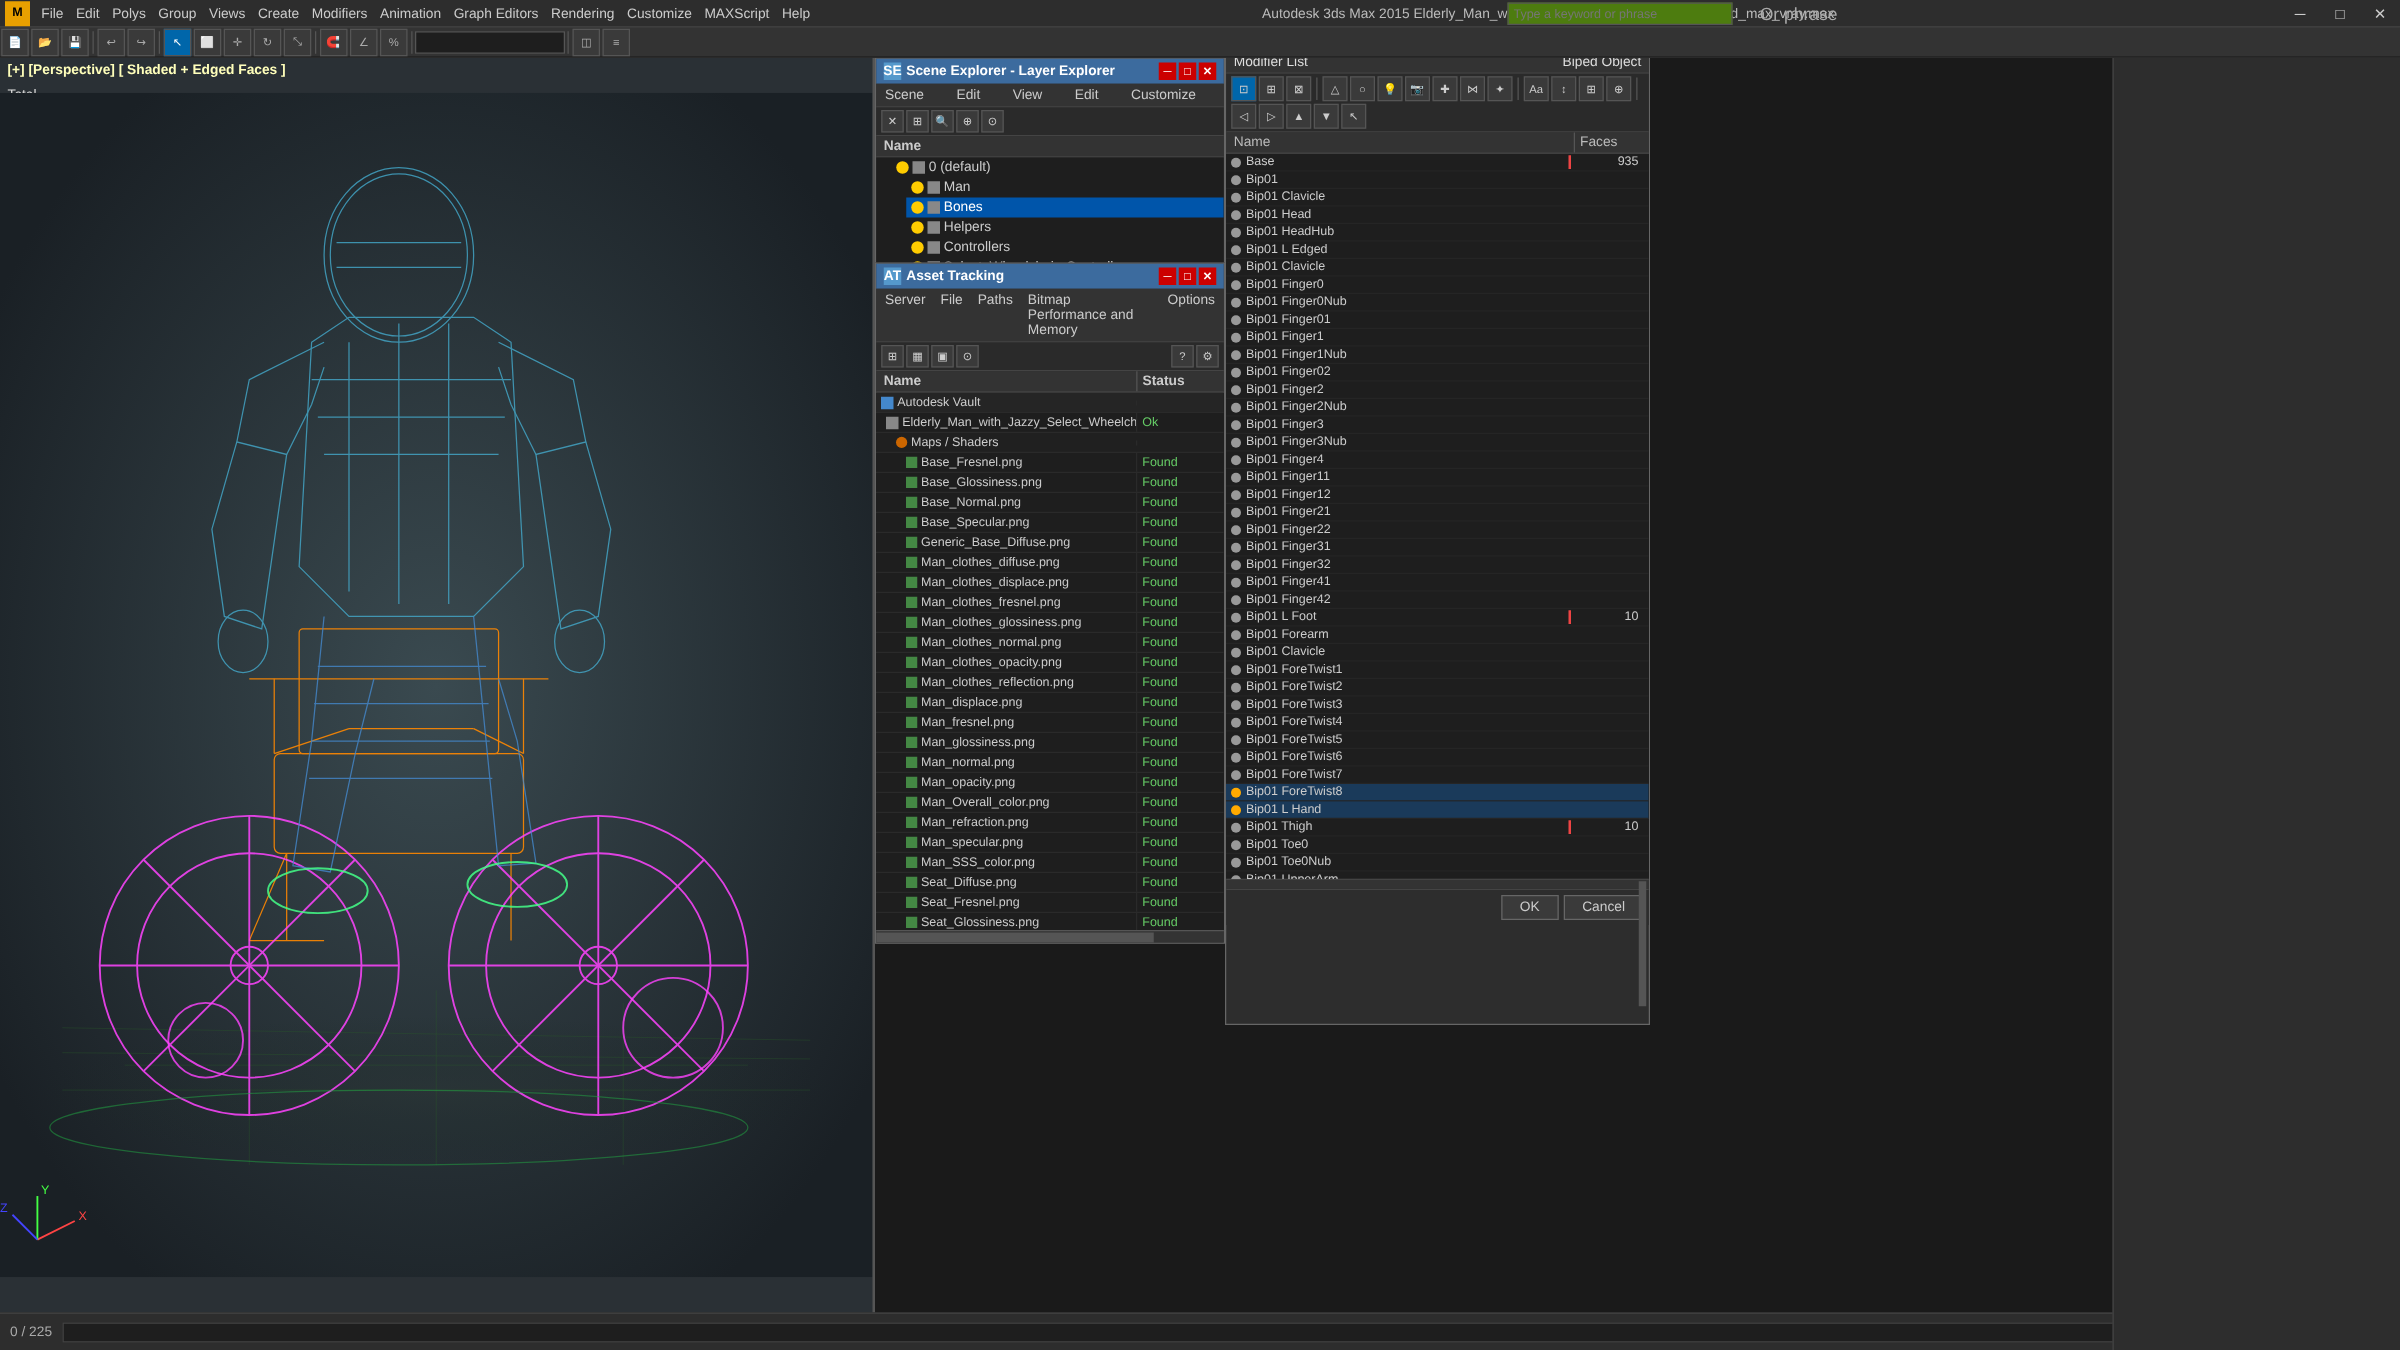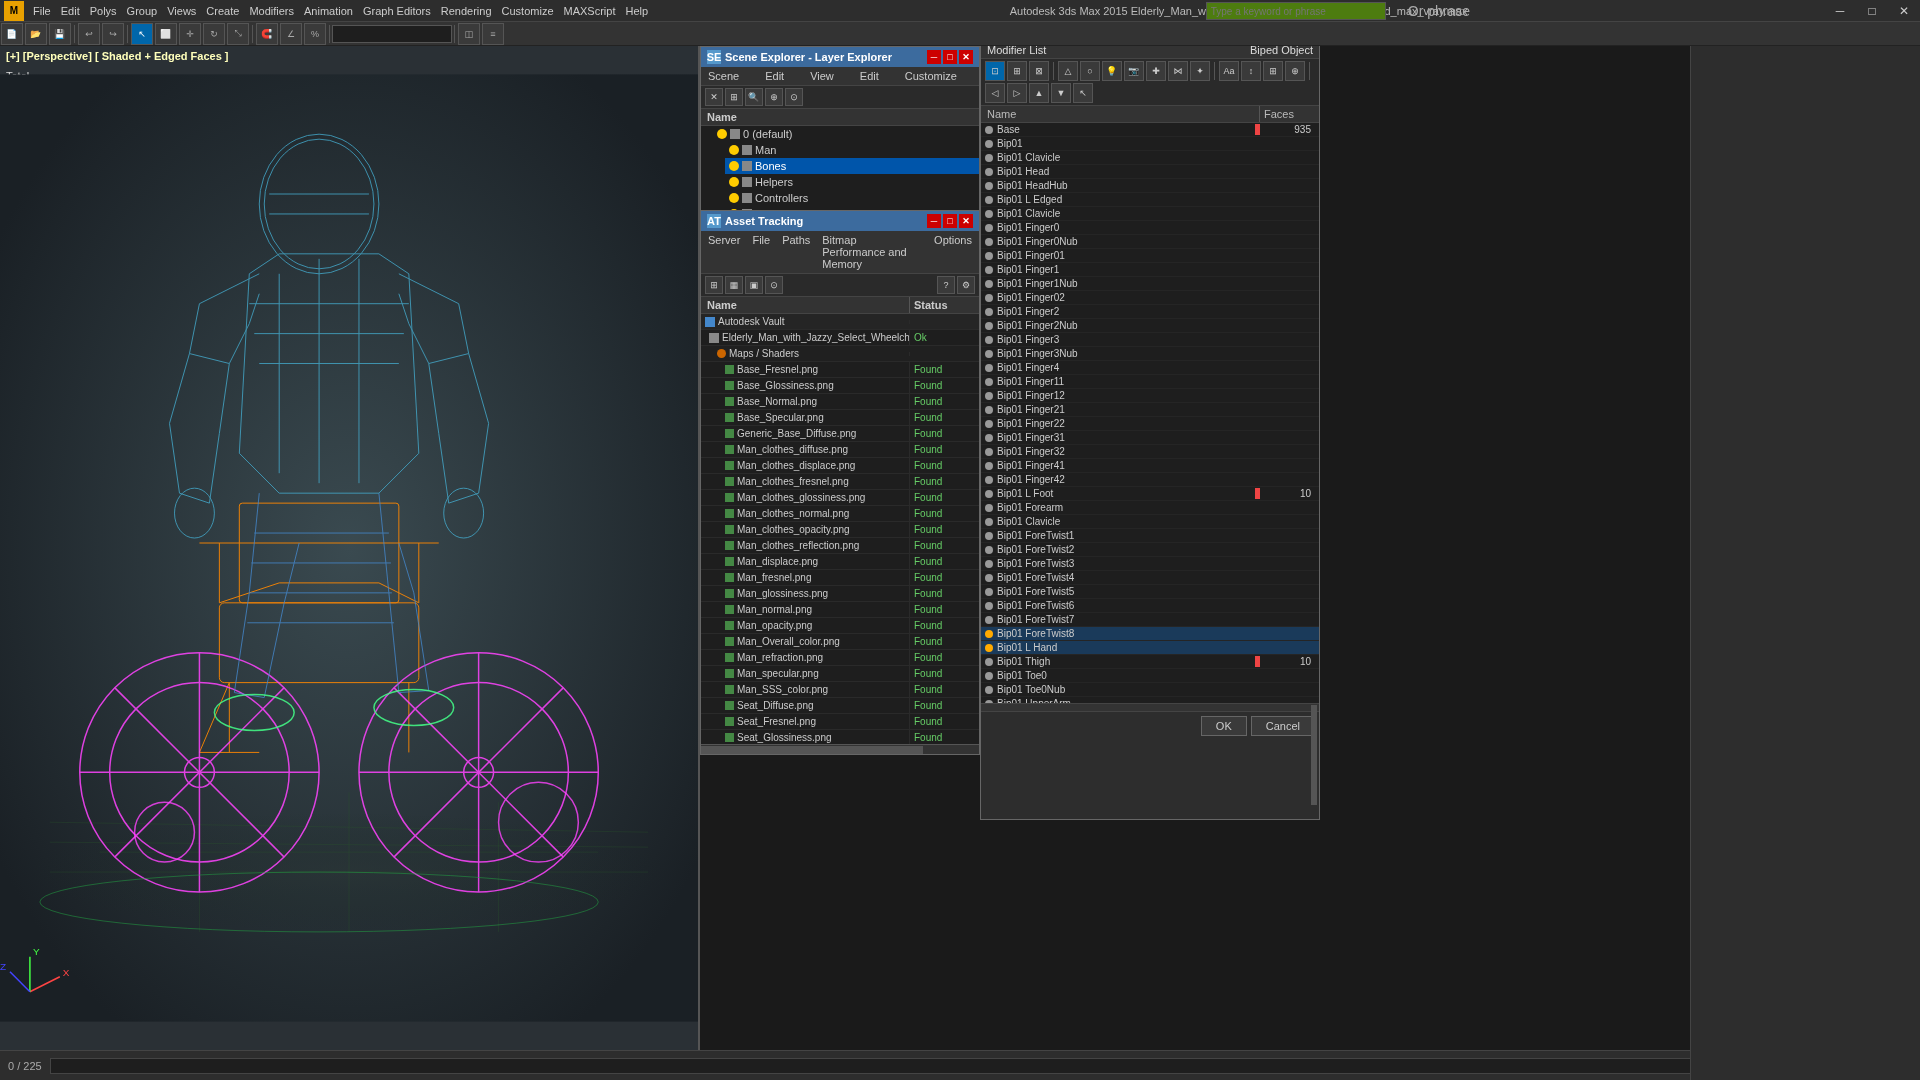--- a/index.html
+++ b/index.html
@@ -457,21 +457,21 @@
     .sfs-row.selected { background: #1a3a5a; }
     .sfs-dot {
       width: 8px; height: 8px;
       background: #999;
       border-radius: 50%;
       margin-right: 4px;
       flex-shrink: 0;
     }
     .sfs-dot.selected { background: #ffaa00; }
     .sfs-cell-name { flex: 1; white-space: nowrap; overflow: hidden; text-overflow: ellipsis; }
-    .sfs-cell-faces { width: 60px; padding: 0 4px; border-left: 5px solid #ef4444; text-align: right; }
+    .sfs-cell-faces { width: 60px; padding: 0 4px; border-left: 2px solid #ef4444; text-align: right; }
 
     
     #modifier-panel {
       position: absolute;
       top: 0;
       right: 0;
       width: 230px;
       height: 1080px;
       background: #2d2d2d;
       border-left: 1px solid #444;

